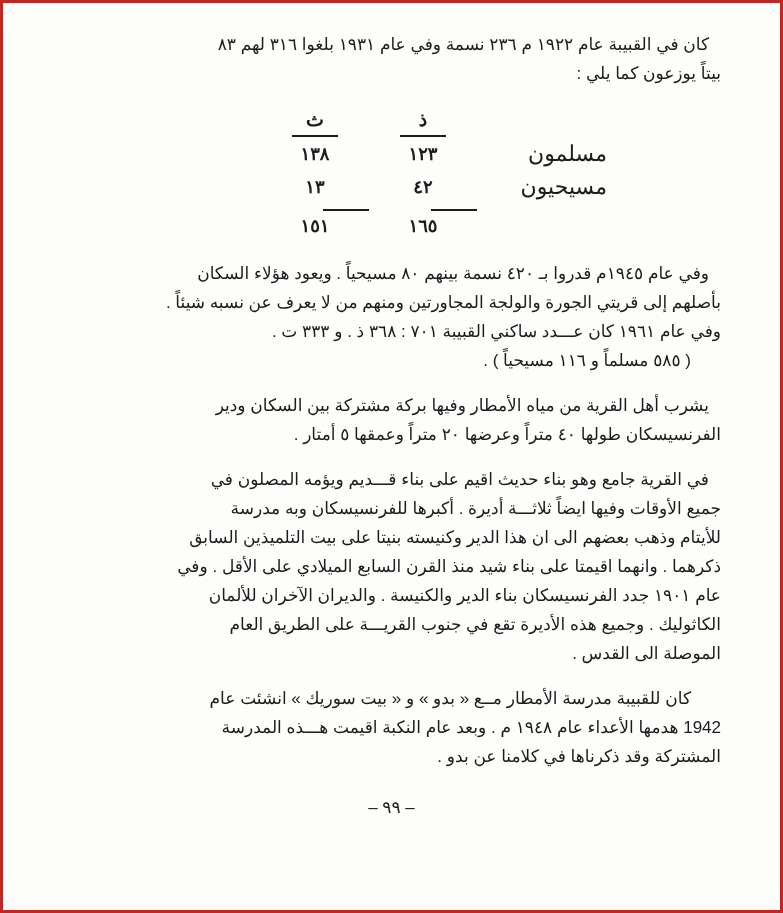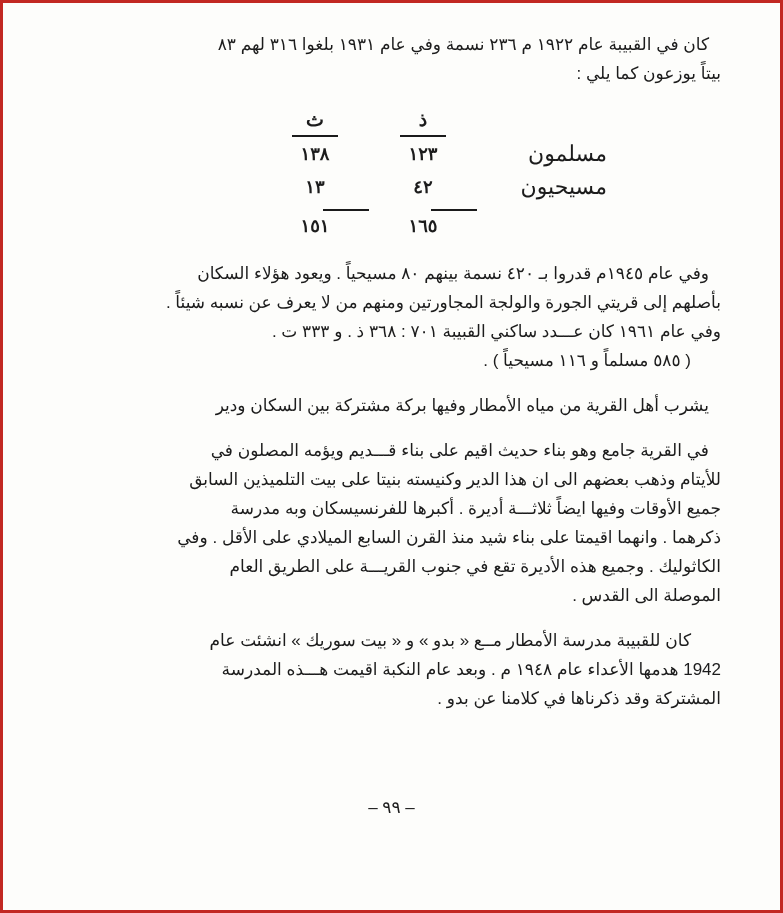--- a/index.html
+++ b/index.html
@@ -128,27 +128,29 @@
 
     <div class="para">
       <span class="line ind">وفي عام ١٩٤٥م قدروا بـ ٤٢٠ نسمة بينهم ٨٠ مسيحياً . ويعود هؤلاء السكان</span>
       <span class="line">بأصلهم إلى قريتي الجورة والولجة المجاورتين ومنهم من لا يعرف عن نسبه شيئاً .</span>
       <span class="line">وفي عام ١٩٦١ كان عـــدد ساكني القبيبة ٧٠١ : ٣٦٨ ذ . و ٣٣٣ ت .</span>
       <span class="line ind-lg">( ٥٨٥ مسلماً و ١١٦ مسيحياً ) .</span>
     </div>
 
     <div class="para">
       <span class="line ind">يشرب أهل القرية من مياه الأمطار وفيها بركة مشتركة بين السكان ودير</span>
+      <span class="line">الفرنسيسكان طولها ٤٠ متراً وعرضها ٢٠ متراً وعمقها ٥ أمتار .</span>
     </div>
 
     <div class="para">
       <span class="line ind">في القرية جامع وهو بناء حديث اقيم على بناء قـــديم ويؤمه المصلون في</span>
+      <span class="line">جميع الأوقات وفيها ايضاً ثلاثـــة أديرة . أكبرها للفرنسيسكان وبه مدرسة</span>
       <span class="line">للأيتام وذهب بعضهم الى ان هذا الدير وكنيسته بنيتا على بيت التلميذين السابق</span>
-      <span class="line">جميع الأوقات وفيها ايضاً ثلاثـــة أديرة . أكبرها للفرنسيسكان وبه مدرسة</span>
       <span class="line">ذكرهما . وانهما اقيمتا على بناء شيد منذ القرن السابع الميلادي على الأقل . وفي</span>
+      <span class="line">عام ١٩٠١ جدد الفرنسيسكان بناء الدير والكنيسة . والديران الآخران للألمان</span>
       <span class="line">الكاثوليك . وجميع هذه الأديرة تقع في جنوب القريـــة على الطريق العام</span>
       <span class="line">الموصلة الى القدس .</span>
     </div>
 
     <div class="para">
       <span class="line ind-lg">كان للقبيبة مدرسة الأمطار مــع « بدو » و « بيت سوريك » انشئت عام</span>
       <span class="line">1942 هدمها الأعداء عام ١٩٤٨ م . وبعد عام النكبة اقيمت هـــذه المدرسة</span>
       <span class="line">المشتركة وقد ذكرناها في كلامنا عن بدو .</span>
     </div>
 

